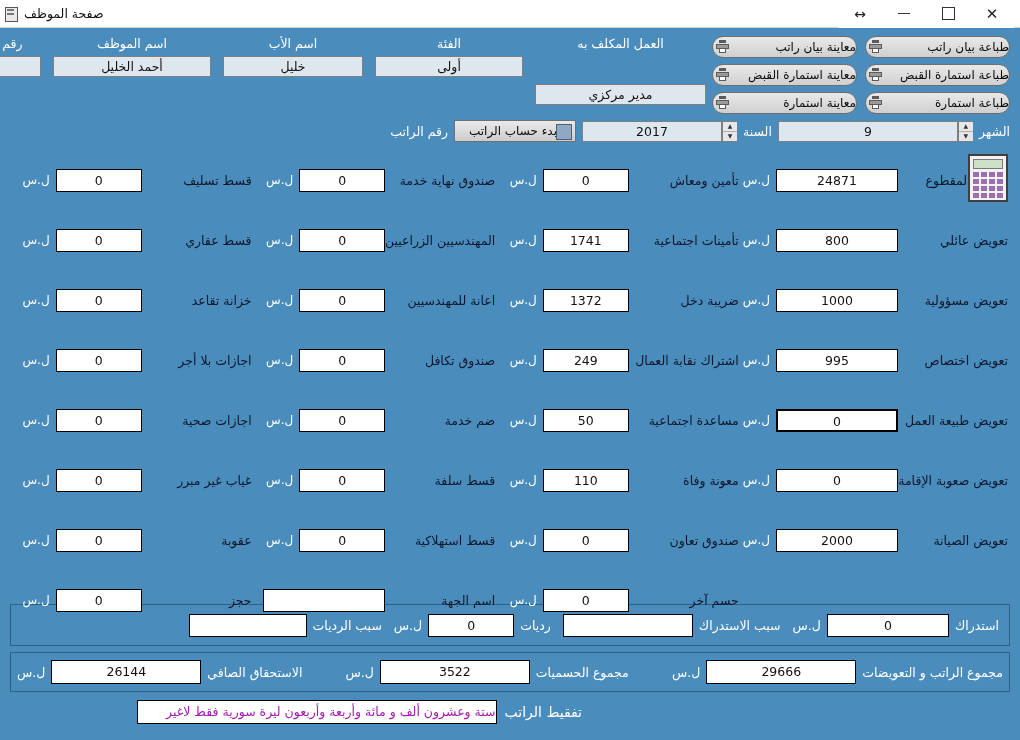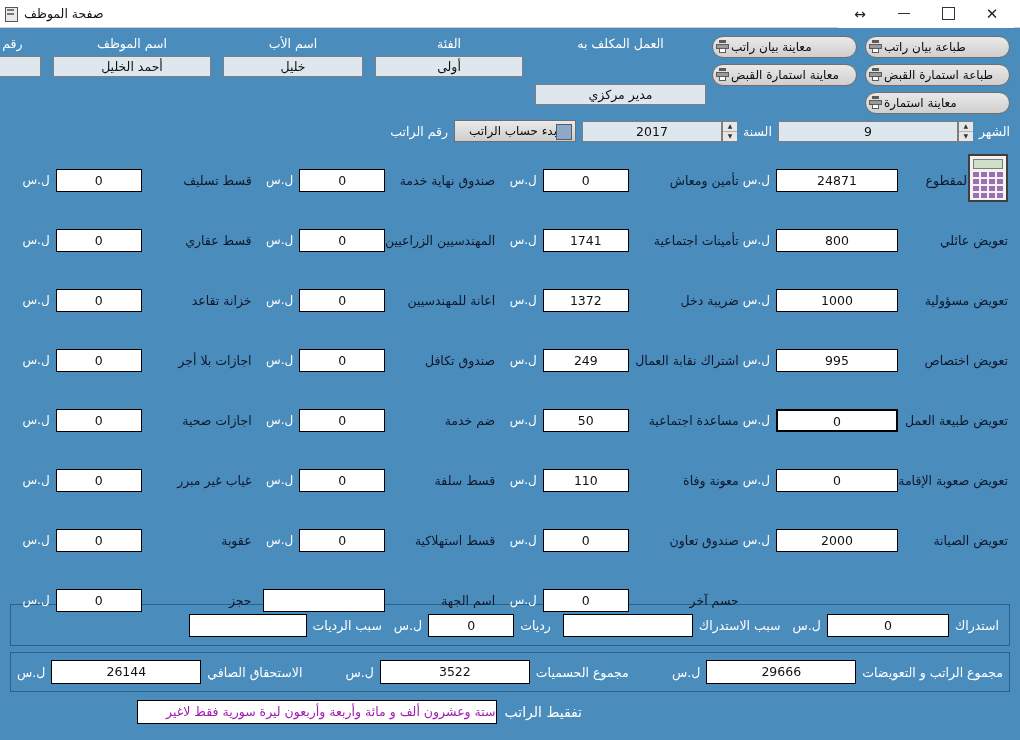--- a/index.html
+++ b/index.html
@@ -124,21 +124,21 @@
   .xbtn {
     background: linear-gradient(#e9e9e9, #cfcfcf);
     border: 1px solid #6f6f6f;
     color: #0b0b0b;
     font-size: 12px;
     height: 22px;
     line-height: 20px;
     padding: 0 0 0 18px;
     position: relative;
     white-space: nowrap;
-    text-align: left;
+    text-align: right;
     border-radius: 11px;
     box-sizing: border-box;
   }
   .xbtn .pico {
     position: absolute;
     left: 3px;
     top: 3px;
     width: 13px;
     height: 14px;
   }
@@ -505,20 +505,28 @@
           <div class="xbtn btn-b">
             <span class="pico printer">
                 <span class="top"></span>
                 <span class="mid"></span>
                 <span class="pap"></span>
               </span>
             <span>معاينة استمارة القبض</span>
           </div>
         </div>
         <div class="btnrow">
+          <div class="xbtn btn-a">
+            <span class="pico printer">
+                <span class="top"></span>
+                <span class="mid"></span>
+                <span class="pap"></span>
+              </span>
+            <span>طباعة استمارة</span>
+          </div>
           <div class="xbtn btn-b">
             <span class="pico printer">
                 <span class="top"></span>
                 <span class="mid"></span>
                 <span class="pap"></span>
               </span>
             <span>معاينة استمارة</span>
           </div>
         </div>
       </div>

